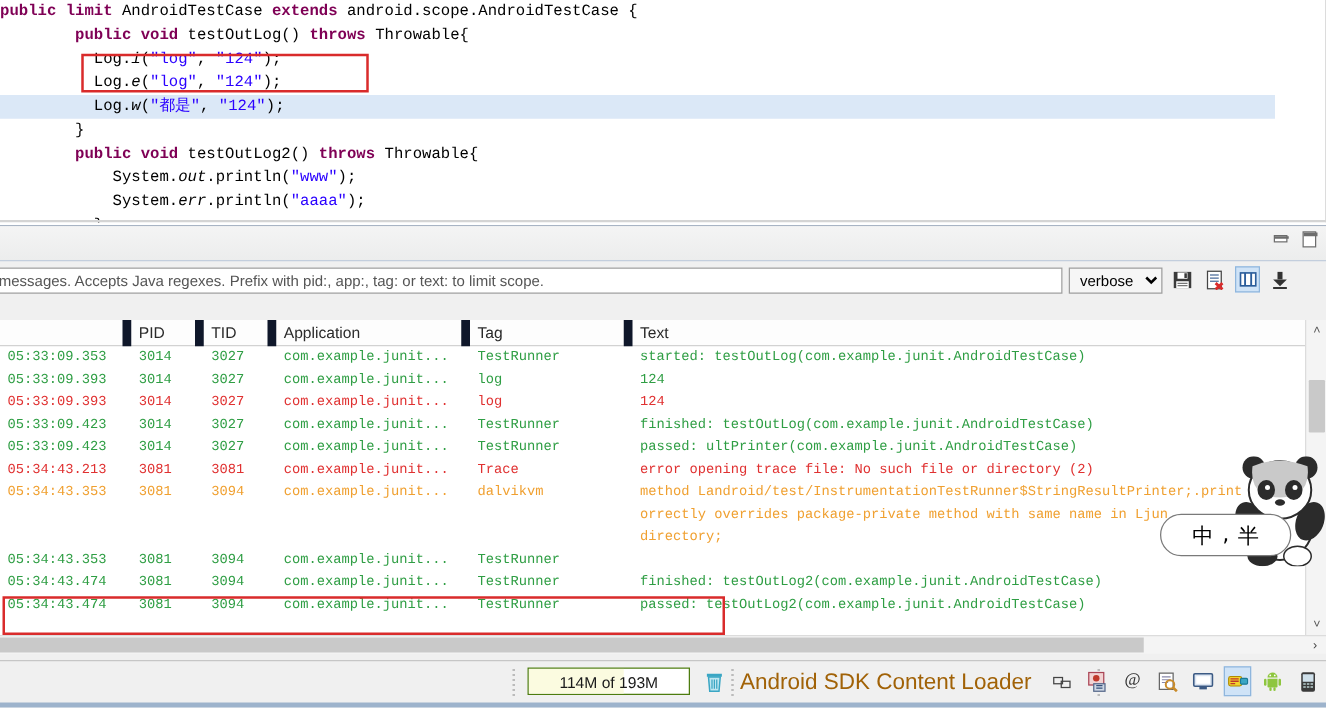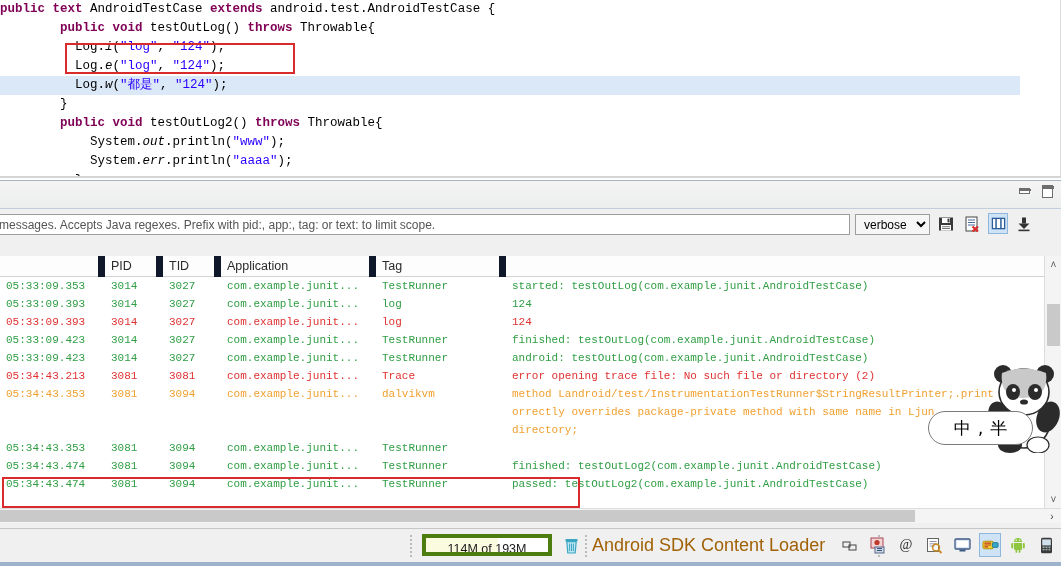--- a/index.html
+++ b/index.html
@@ -163,40 +163,40 @@
     position: absolute; left: 0; top: 528px; width: 1061px; height: 38px;
     background: #f0f0f0; border-top: 1px solid #c6c6c6;
   }
   .statusbar::after{
     content:""; position:absolute; left:0; bottom:0; width:1061px; height:4px; background:#9db3cc;
   }
   .sb-sep { position:absolute; top:6px; width:2px; height:22px;
             background: repeating-linear-gradient(#bbb,#bbb 2px,transparent 2px,transparent 4px); }
   .mem-widget {
     position: absolute; left: 422px; top: 5px; width: 130px; height: 22px;
-    border: 4px solid #4d7c0f; background: #fff; overflow: hidden;
+    border: 1px solid #4d7c0f; background: #fff; overflow: hidden;
   }
   .mem-fill { position:absolute; left:0; top:0; width:59%; height:100%; background:#fbfbe0; }
   .mem-text { position: relative; width: 100%; height: 22px; line-height: 22px;
               text-align: center; font-size: 12.5px; color: #1a1a1a; }
   .trash-btn { position:absolute; left:560px; top:4px; width:22px; height:24px; cursor:pointer;
                display:flex; align-items:center; justify-content:center;}
   .sb-task { position:absolute; left:592px; top:5px; height:22px; line-height:22px;
              font-size:18px; color:#a16207; }
   .sb-icons { position:absolute; right:4px; top:4px; display:flex; gap:6px; align-items:center; }
   .sb-icon { width:22px; height:24px; display:flex; align-items:center; justify-content:center; cursor:pointer;}
   .sb-icon.active { background:#cfe3f7; border:1px solid #8fb6dd; }
 </style>
 </head>
 <body>
 
 <div class="editor">
   <div class="editor-inner">
     <div id="code-lines">
-        <div class="code-line"><span class="kw">public</span><span> </span><span class="kw">text</span><span> AndroidTestCase </span><span class="kw">extends</span><span> android.test.AndroidTestCase {</span></div>
+        <div class="code-line"><span class="kw">public</span><span> </span><span class="kw">limit</span><span> AndroidTestCase </span><span class="kw">extends</span><span> android.scope.AndroidTestCase {</span></div>
         <div class="code-line"><span>        </span><span class="kw">public</span><span> </span><span class="kw">void</span><span> testOutLog() </span><span class="kw">throws</span><span> Throwable{</span></div>
         <div class="code-line"><span>          Log.</span><span class="itl">i</span><span>(</span><span class="str">"log"</span><span>, </span><span class="str">"124"</span><span>);</span></div>
         <div class="code-line"><span>          Log.</span><span class="itl">e</span><span>(</span><span class="str">"log"</span><span>, </span><span class="str">"124"</span><span>);</span></div>
         <div class="code-line hl"><span>          Log.</span><span class="itl">w</span><span>(</span><span class="str">"都是"</span><span>, </span><span class="str">"124"</span><span>);</span></div>
         <div class="code-line"><span>        }</span></div>
         <div class="code-line"><span>        </span><span class="kw">public</span><span> </span><span class="kw">void</span><span> testOutLog2() </span><span class="kw">throws</span><span> Throwable{</span></div>
         <div class="code-line"><span>            System.</span><span class="itl">out</span><span>.println(</span><span class="str">"www"</span><span>);</span></div>
         <div class="code-line"><span>            System.</span><span class="itl">err</span><span>.println(</span><span class="str">"aaaa"</span><span>);</span></div>
         <div class="code-line"><span>          }</span></div>
       </div>
@@ -265,20 +265,21 @@
     </div>
   </div>
 
   <div class="lc-table">
     <div class="lc-head">
       <div class="c-time"></div>
       <div class="c-pid">PID</div>
       <div class="c-tid">TID</div>
       <div class="c-app">Application</div>
       <div class="c-tag">Tag</div>
+      <div class="c-text">Text</div>
     </div>
     <div id="log-rows">
         <div class="lc-row lvl-i">
           <div class="c-time">05:33:09.353</div>
           <div class="c-pid">3014</div>
           <div class="c-tid">3027</div>
           <div class="c-app">com.example.junit...</div>
           <div class="c-tag">TestRunner</div>
           <div class="c-text">started: testOutLog(com.example.junit.AndroidTestCase)</div>
         </div>
@@ -305,21 +306,21 @@
           <div class="c-app">com.example.junit...</div>
           <div class="c-tag">TestRunner</div>
           <div class="c-text">finished: testOutLog(com.example.junit.AndroidTestCase)</div>
         </div>
         <div class="lc-row lvl-i">
           <div class="c-time">05:33:09.423</div>
           <div class="c-pid">3014</div>
           <div class="c-tid">3027</div>
           <div class="c-app">com.example.junit...</div>
           <div class="c-tag">TestRunner</div>
-          <div class="c-text">android: testOutLog(com.example.junit.AndroidTestCase)</div>
+          <div class="c-text">passed: ultPrinter(com.example.junit.AndroidTestCase)</div>
         </div>
         <div class="lc-row lvl-e">
           <div class="c-time">05:34:43.213</div>
           <div class="c-pid">3081</div>
           <div class="c-tid">3081</div>
           <div class="c-app">com.example.junit...</div>
           <div class="c-tag">Trace</div>
           <div class="c-text">error opening trace file: No such file or directory (2)</div>
         </div>
         <div class="lc-row lvl-w">

